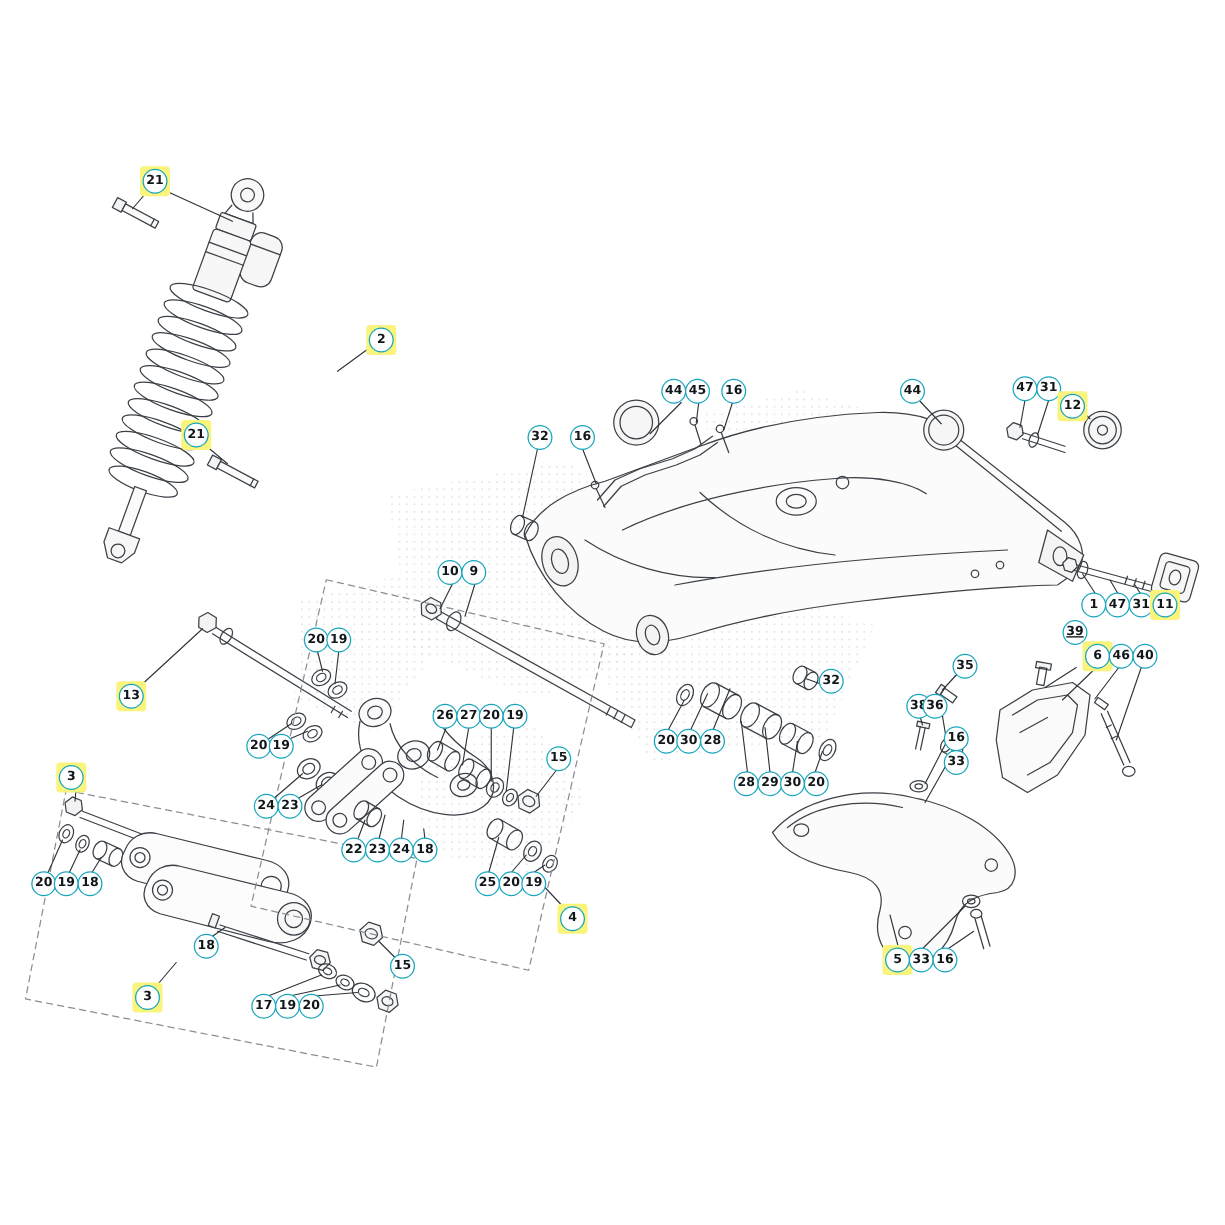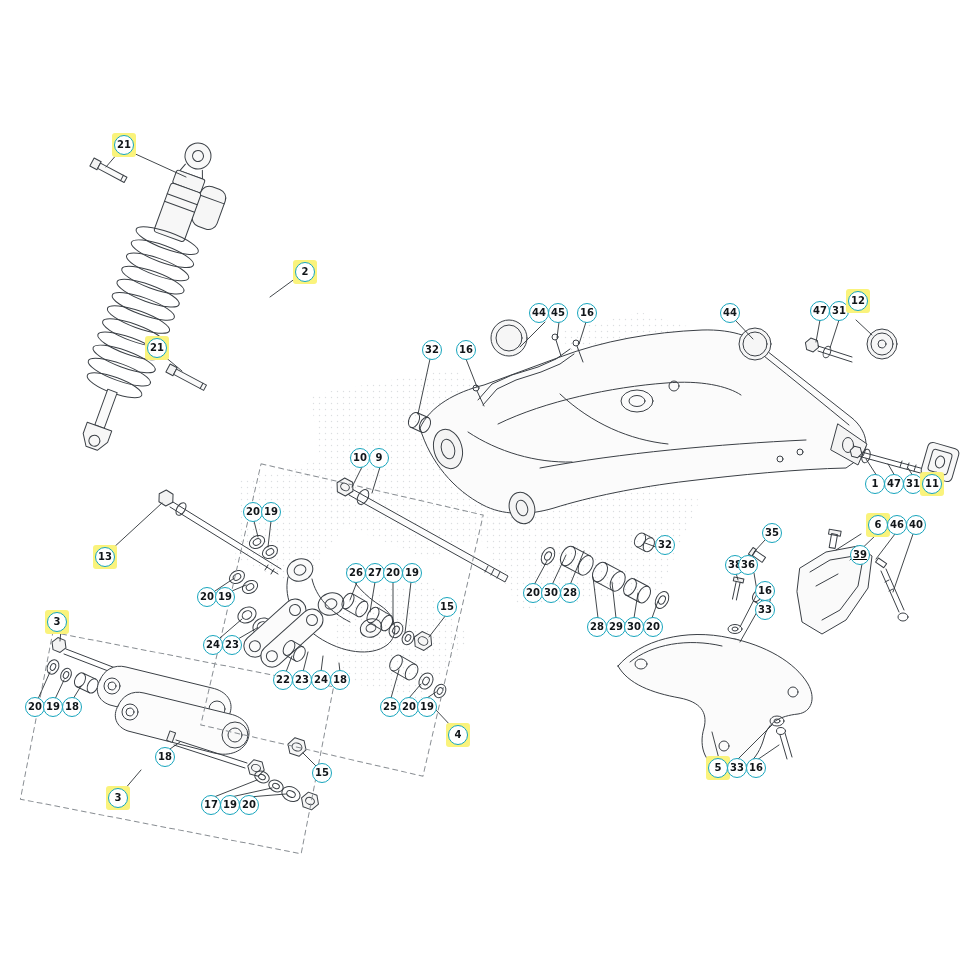--- a/index.html
+++ b/index.html
@@ -530,21 +530,21 @@
       </div>
       <div class="co" style="left: 730px; top: 313px;">
         <span class="cn">44</span>
       </div>
       <div class="co" style="left: 820px; top: 311px;">
         <span class="cn">47</span>
       </div>
       <div class="co" style="left: 839px; top: 311px;">
         <span class="cn">31</span>
       </div>
-      <div class="co hl" style="left: 858px; top: 301px; text-align: right;">
+      <div class="co hl" style="left: 858px; top: 325px; text-align: right;">
         <span class="cn">12</span>
       </div>
       <div class="co" style="left: 432px; top: 350px;">
         <span class="cn">32</span>
       </div>
       <div class="co" style="left: 466px; top: 350px;">
         <span class="cn">16</span>
       </div>
       <div class="co" style="left: 360px; top: 458px;">
         <span class="cn">10</span>
@@ -566,21 +566,21 @@
       </div>
       <div class="co" style="left: 253px; top: 512px;">
         <span class="cn">20</span>
       </div>
       <div class="co" style="left: 271px; top: 512px;">
         <span class="cn">19</span>
       </div>
       <div class="co hl" style="left: 105px; top: 557px;">
         <span class="cn">13</span>
       </div>
-      <div class="co" style="left: 860px; top: 555px; text-decoration: underline;">
+      <div class="co" style="left: 860px; top: 506px; text-decoration: underline;">
         <span class="cn">39</span>
       </div>
       <div class="co hl" style="left: 878px; top: 525px;">
         <span class="cn">6</span>
       </div>
       <div class="co" style="left: 897px; top: 525px;">
         <span class="cn">46</span>
       </div>
       <div class="co" style="left: 916px; top: 525px;">
         <span class="cn">40</span>

